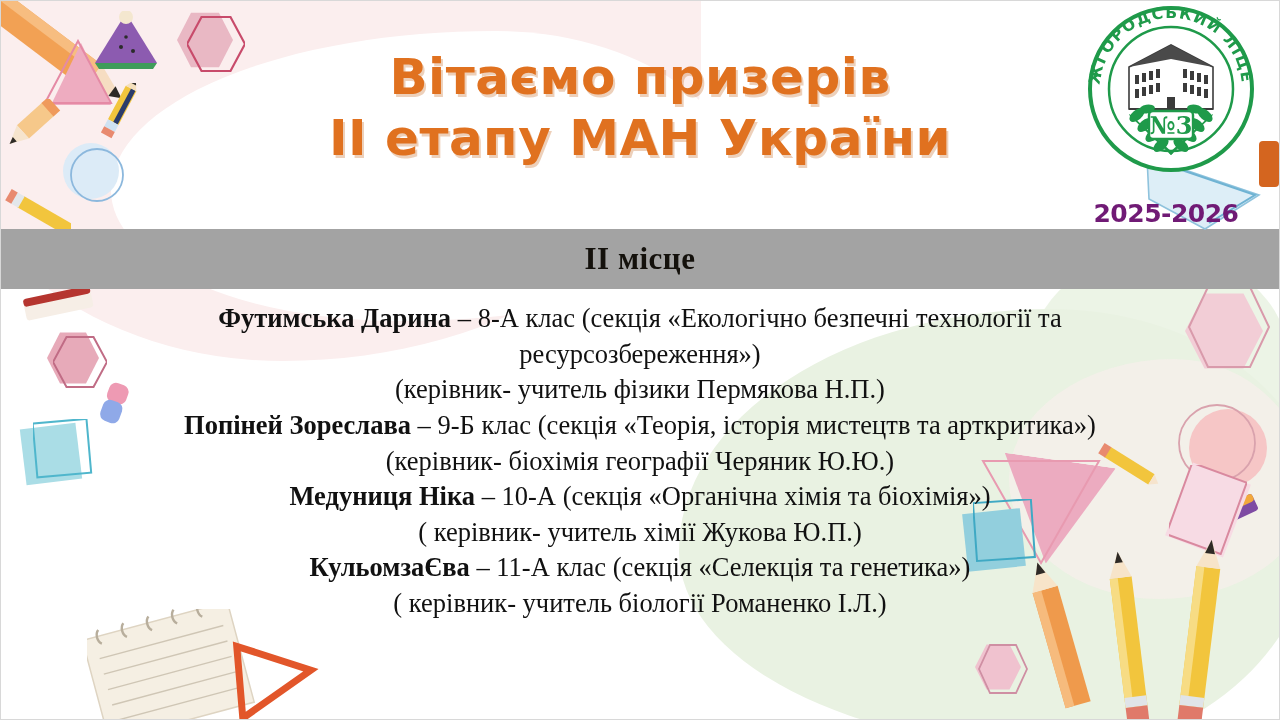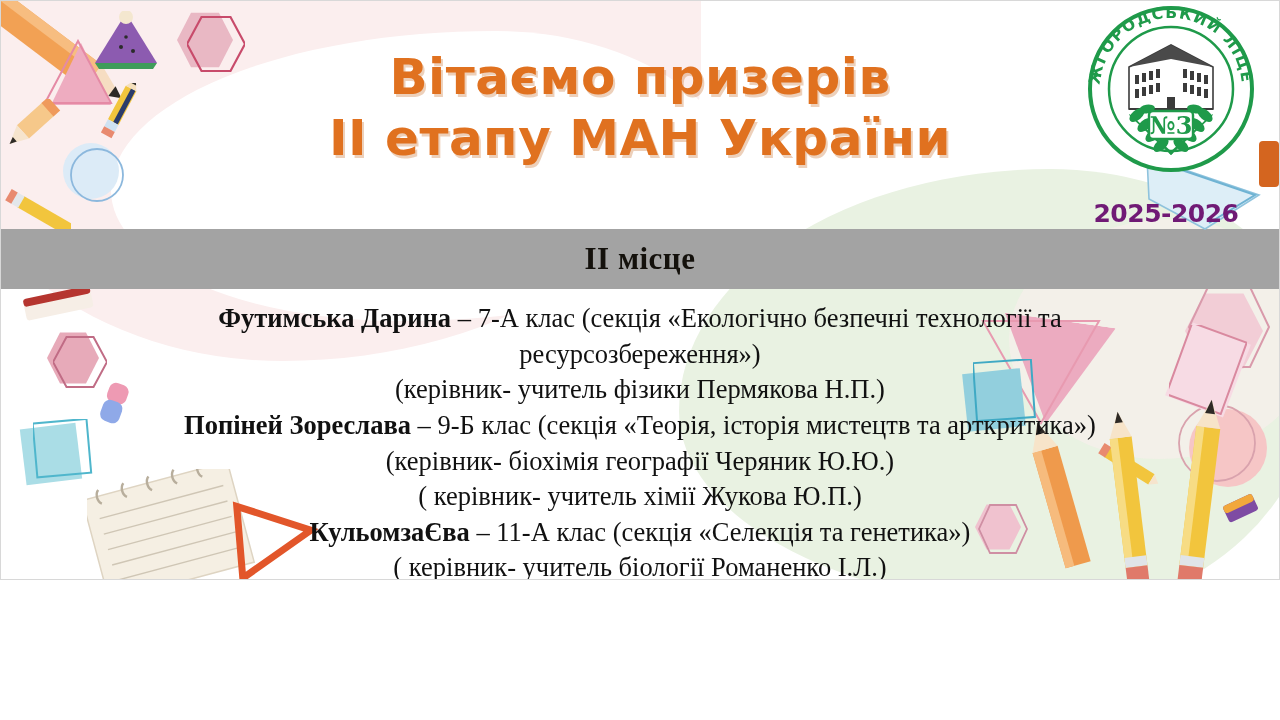--- a/index.html
+++ b/index.html
@@ -2,21 +2,21 @@
 <html><head>
 <meta charset="utf-8">
 <style>
   html,body{margin:0;padding:0;}
   body{
     width:1280px;height:720px;overflow:hidden;
     background:#ffffff;
     font-family:"Liberation Serif", serif;
   }
   .slide{
-    position:relative;width:1280px;height:580px;overflow:hidden;
+    position:relative;width:1280px;height:720px;overflow:hidden;
     background:#ffffff;
     box-sizing:border-box;
     border:1px solid #d8d8d8;
   }
   
   .bg{position:absolute;inset:0;overflow:hidden;}
   .blob-pink-tl{
     position:absolute;left:-60px;top:-120px;width:760px;height:480px;
     background:#fbeeee;
     border-radius:0 0 55% 45% / 0 0 60% 55%;
@@ -398,30 +398,33 @@
     <div class="year">2025-2026</div>
   </div>
 
   <div class="banner">
     <span class="banner-text">II місце</span>
   </div>
 
   <div class="body-block">
 
     <p>
-      <span class="nm">Футимська Дарина</span><span> – 7-А клас (секція «Екологічно безпечні технології та</span>
+      <span class="nm">Футимська Дарина</span><span> – 8-А клас (секція «Екологічно безпечні технології та</span>
     </p>
     <p>ресурсозбереження»)</p>
     <p>(керівник- учитель фізики Пермякова Н.П.)</p>
 
     <p>
       <span class="nm">Попіней Зореслава</span><span> – 9-Б клас (секція «Теорія, історія  мистецтв та арткритика»)</span>
     </p>
     <p>(керівник- біохімія географії Черяник Ю.Ю.)</p>
 
+    <p>
+      <span class="nm">Медуниця Ніка</span><span> – 10-А (секція «Органічна хімія  та біохімія»)</span>
+    </p>
     <p>( керівник- учитель хімії Жукова Ю.П.)</p>
 
     <p>
       <span class="nm">КульомзаЄва</span><span> – 11-А клас (секція «Селекція  та генетика»)</span>
     </p>
     <p>( керівник- учитель біології Романенко І.Л.)</p>
   </div>
 
 </div>
 

